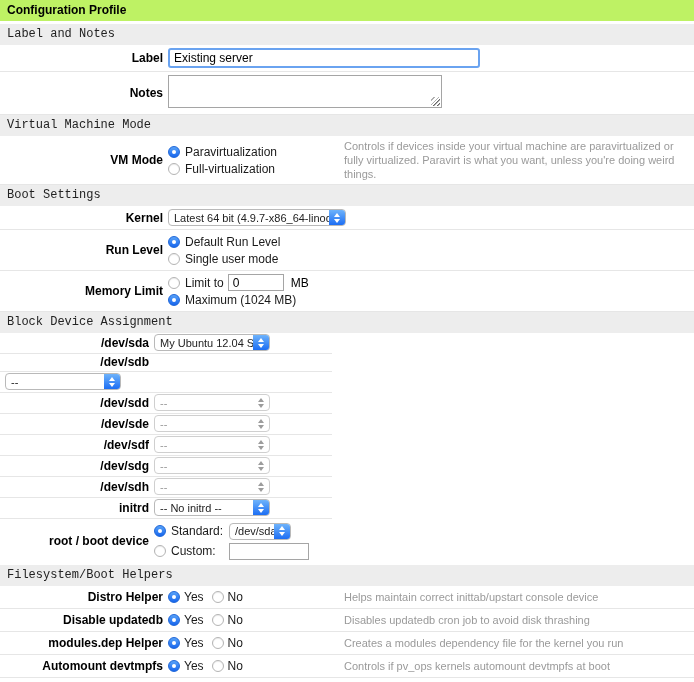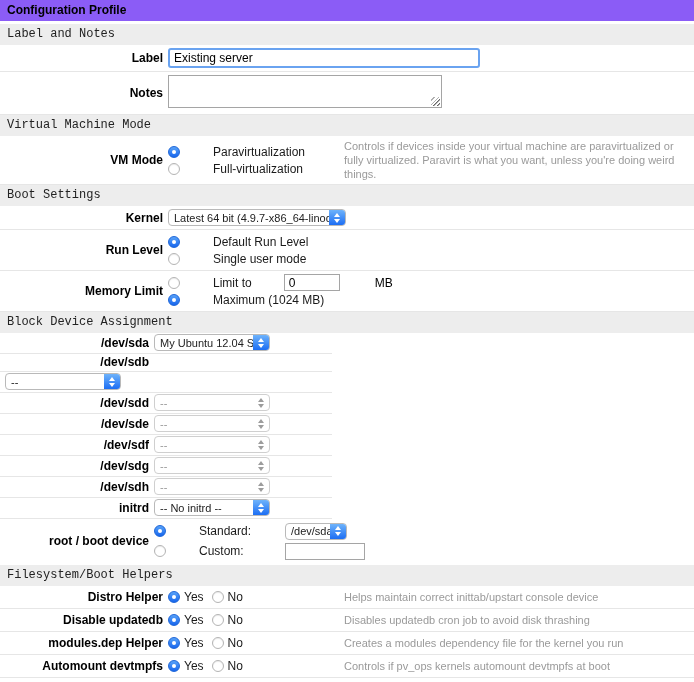--- a/index.html
+++ b/index.html
@@ -3,21 +3,21 @@
 <meta charset="utf-8">
 <style>
   * { box-sizing: border-box; }
   html,body { margin:0; padding:0; }
   body {
     width:694px; height:682px; overflow:hidden;
     background:#fff; color:#000;
     font-family:"Liberation Sans", sans-serif; font-size:12px;
   }
   .bar-main {
-    background:#8b5cf6; font-weight:bold; font-size:12px;
+    background:#bef264; font-weight:bold; font-size:12px;
     padding:3px 7px 4px; margin-bottom:3px;
   }
   .bar-section {
     background:#ededed; color:#222; font-size:12px;
     padding:3px 7px 4px;
     font-family:Liberation Mono, monospace;
   }
   
   .frow {
     display:flex; align-items:center;
@@ -25,21 +25,21 @@
     padding:3px 0;
   }
   .flabel {
     width:163px; flex:none; text-align:right;
     font-weight:bold; color:#000;
   }
   .fctl { margin-left:5px; flex:none; }
   .fctl.fixed { width:176px; }
   .fhelp { flex:1; color:#9a9a9a; font-size:11px; line-height:14px; padding-right:10px; max-width:372px; }
 
-  .radio-line { display:flex; align-items:center; height:17px;gap:28px; }
+  .radio-line { display:flex; align-items:center; height:17px; }
   .radio-line .rtext { margin-left:5px; color:#1a1a1a; }
   .radio {
     width:12px; height:12px; flex:none; border-radius:50%;
     background:#fff; border:1px solid #b4b4b4;
     box-shadow: inset 0 1px 1px rgba(0,0,0,.08);
     position:relative; display:inline-block; vertical-align:middle;
   }
   .radio.checked {
     border:1px solid #1e66d8;
     background:linear-gradient(#58a2f8, #1766ee);

